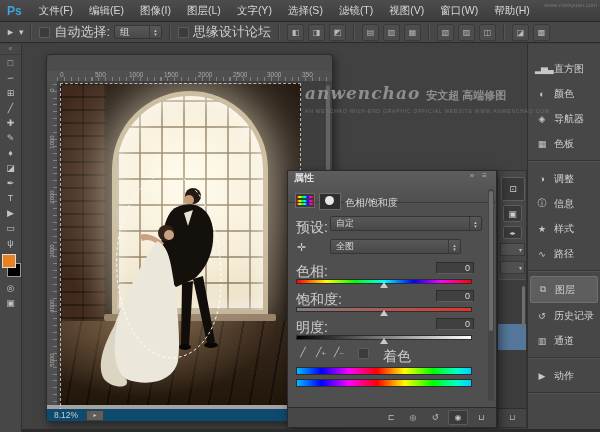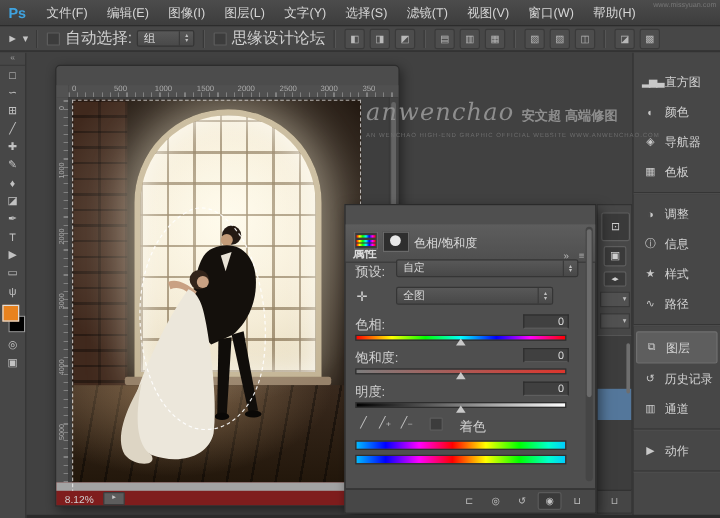--- a/index.html
+++ b/index.html
@@ -31,21 +31,21 @@
   
   #toolbar{left:0;top:44px;width:21px;height:388px;background:#474747;border-right:1px solid #323232;z-index:10}
   #tb-head{font-size:7px;color:#9a9a9a;text-align:center;height:10px;line-height:10px;border-bottom:1px solid #3a3a3a}
   .tool{width:21px;height:15px;display:flex;align-items:center;justify-content:center;
         font-size:9px;color:#c2c2c2}
   #swatches{position:relative;width:21px;height:28px;margin-top:2px}
   #fg{position:absolute;left:2px;top:2px;width:12px;height:12px;background:#e8821e;border:1px solid #dcdcdc;z-index:2}
   #bg{position:absolute;left:7px;top:11px;width:12px;height:12px;background:#000;border:1px solid #9a9a9a;z-index:1}
   
   #canvaswm{left:305px;top:86px;z-index:6;color:#8e8e8e;line-height:15px}
-  #wm-script{font-family:"DejaVu Serif","Liberation Serif",serif;font-style:italic;font-size:20px;font-weight:normal;letter-spacing:1px}
+  #wm-script{font-family:"DejaVu Serif","Liberation Serif",serif;font-style:italic;font-size:17px;font-weight:bold;letter-spacing:1px}
   #wm-cn{font-size:11px;font-weight:bold;margin-left:6px}
   #wm-sub{font-size:5px;letter-spacing:.8px;color:#6e6e6e;margin-top:1px}
   
   #docwin{left:46px;top:54px;width:287px;height:368px;background:#4c4c4c;border:1px solid #2c2c2c;
           border-radius:4px 4px 0 0;box-shadow:2px 3px 9px rgba(0,0,0,.45);z-index:2;box-sizing:border-box}
   #titlebar{position:absolute;left:0;top:0;right:0;height:16px;background:linear-gradient(#5b5b5b,#4a4a4a);
             border-bottom:1px solid #353535;display:flex;align-items:center;border-radius:4px 4px 0 0;padding:0 4px}
   #psdicon{width:10px;height:10px;background:#1c4e74;border:1px solid #6d99b8;color:#cfe3f2;font-size:6px;
            line-height:9px;text-align:center;margin-right:4px}
   #doctitle{font-size:9px;color:#d8d8d8;white-space:nowrap;overflow:hidden;max-width:218px}
@@ -57,22 +57,22 @@
   #hruler .ticks{position:absolute;left:0;bottom:0;width:100%;height:4px;
       background:repeating-linear-gradient(90deg,rgba(220,220,220,.35) 0 1px,transparent 1px 6.9px)}
   .hnum{position:absolute;top:0;font-size:6.5px;color:#aaa}
   #vruler{position:absolute;left:0;top:26px;width:10px;bottom:12px;background:#505050;border-right:1px solid #303030;overflow:hidden}
   #vruler .ticks{position:absolute;right:0;top:0;height:100%;width:4px;
       background:repeating-linear-gradient(0deg,rgba(220,220,220,.35) 0 1px,transparent 1px 6.9px)}
   .vnum{position:absolute;left:-5px;width:20px;text-align:center;font-size:6px;color:#aaa;transform:rotate(-90deg)}
   #canvasarea{position:absolute;left:10px;top:26px;right:7px;bottom:12px;background:#3e3e3e;overflow:hidden}
   #vscroll{position:absolute;right:0;top:26px;width:7px;bottom:12px;background:#444;border-left:1px solid #393939}
   #vthumb{position:absolute;left:1px;top:4px;width:4px;height:95px;background:#646464;border-radius:2px}
-  #statusbar{position:absolute;left:0;bottom:0;right:0;height:12px;background:#7f1d1d;border-top:7px solid #a3a3a3;
-             display:flex;align-items:flex-end;font-size:8.5px;color:#cfcfcf;padding-left:7px}
+  #statusbar{position:absolute;left:0;bottom:0;right:0;height:12px;background:#0c4a6e;border-top:4px solid #a3a3a3;
+             display:flex;align-items:center;font-size:8.5px;color:#cfcfcf;padding-left:7px}
   #zoombtn{margin-left:8px;width:16px;height:9px;background:#5d5d5d;border:1px solid #3c3c3c;border-radius:1px;
            font-size:6px;color:#c9c9c9;text-align:center;line-height:8px}
   
   #photo{position:absolute;left:3px;top:2px;width:241px;height:328px;background:#241a12;overflow:hidden}
   #photo .ants{position:absolute;inset:0;border:1px dashed rgba(255,255,255,.65);pointer-events:none;z-index:5}
   #brick{position:absolute;left:0;top:0;width:46px;height:328px;
      background:repeating-linear-gradient(rgba(0,0,0,.35) 0 2px,transparent 2px 13px),
                 repeating-linear-gradient(90deg,rgba(0,0,0,.25) 0 2px,transparent 2px 22px),#40291d}
   #arch{position:absolute;left:52px;top:8px;width:156px;height:224px;border:5px solid #c3b495;
         border-radius:78px 78px 0 0;box-sizing:border-box;
@@ -97,32 +97,32 @@
   .lsdd{position:absolute;left:2px;width:25px;height:13px;background:#515151;border:1px solid #393939;
         font-size:6px;color:#bdbdbd;text-align:right;line-height:12px;padding-right:2px;box-sizing:border-box}
   #lslist{position:absolute;left:0;top:108px;width:100%;height:128px;background:#3d3d3d;border-top:1px solid #555}
   #lsrow{position:absolute;left:0;top:44px;width:100%;height:26px;background:#54779b}
   #lsscroll{position:absolute;right:1px;top:6px;width:3px;height:42px;background:#6e6e6e;border-radius:2px}
   #lsbottom{position:absolute;left:0;bottom:0;width:100%;height:18px;background:#454545;border-top:1px solid #2e2e2e;
             color:#b5b5b5;font-size:8px;text-align:center;line-height:17px}
   
   #props{left:287px;top:170px;width:210px;height:258px;background:#4f4f4f;border:1px solid #2a2a2a;
          box-shadow:3px 4px 10px rgba(0,0,0,.5);z-index:4;box-sizing:border-box}
-  #props header{position:absolute;left:0;top:16px;right:0;height:32px;background:linear-gradient(#5d5d5d,#4f4f4f);
-        border-bottom:1px solid #3a3a3a;display:flex;align-items:flex-end;padding:0 6px;box-sizing:border-box}
+  #props header{position:absolute;left:0;top:0;right:0;height:32px;background:linear-gradient(#5d5d5d,#4f4f4f);
+        border-bottom:1px solid #3a3a3a;display:flex;align-items:flex-start;padding:0 6px;box-sizing:border-box}
   #props header .t{font-size:10px;font-weight:bold;color:#dcdcdc}
   #props header .hicons{margin-left:auto;font-size:8px;color:#b5b5b5;letter-spacing:3px}
   .adjtile{position:absolute;left:7px;top:22px;width:20px;height:15px;background:#3a3a3a;border:1px solid #6a6a6a;
            display:flex;flex-direction:column;justify-content:space-evenly;padding:1px;box-sizing:border-box}
   .adjtile i{display:block;height:2px;
       background:linear-gradient(90deg,#f00,#ff0,#0f0,#0ff,#00f,#f0f,#f00)}
   .masktile{position:absolute;left:31px;top:22px;width:20px;height:15px;background:#2e2e2e;border:1px solid #6a6a6a}
   .masktile::after{content:"";position:absolute;left:5px;top:2px;width:9px;height:9px;border-radius:50%;background:#e8e8e8}
   #adjname{position:absolute;left:57px;top:25px;font-size:10px;color:#dadada}
-  .plabel{position:absolute;font-size:11px;color:#cfcfcf}
+  .plabel{position:absolute;font-size:14px;color:#cfcfcf}
   .pdd{position:absolute;height:15px;background:linear-gradient(#585858,#484848);border:1px solid #353535;
        border-radius:2px;display:flex;align-items:center;font-size:9px;color:#d8d8d8;padding-left:5px;box-sizing:border-box}
   .valbox{position:absolute;width:38px;height:12px;background:#404040;border:1px solid #2d2d2d;
           border-bottom-color:#5e5e5e;font-size:9px;color:#dadada;text-align:right;padding-right:3px;
           box-sizing:border-box;line-height:11px}
   .track{position:absolute;left:8px;width:176px;height:5px;border:1px solid #2e2e2e;box-sizing:border-box}
   .hue{background:linear-gradient(90deg,#f00,#ff0 17%,#0f0 33%,#0ff 50%,#00f 67%,#f0f 83%,#f00)}
   .sat{background:linear-gradient(90deg,#7d7d7d,#de352c)}
   .lig{background:linear-gradient(90deg,#000,#fff)}
   .thumb{position:absolute;width:0;height:0;border-left:4px solid transparent;border-right:4px solid transparent;

